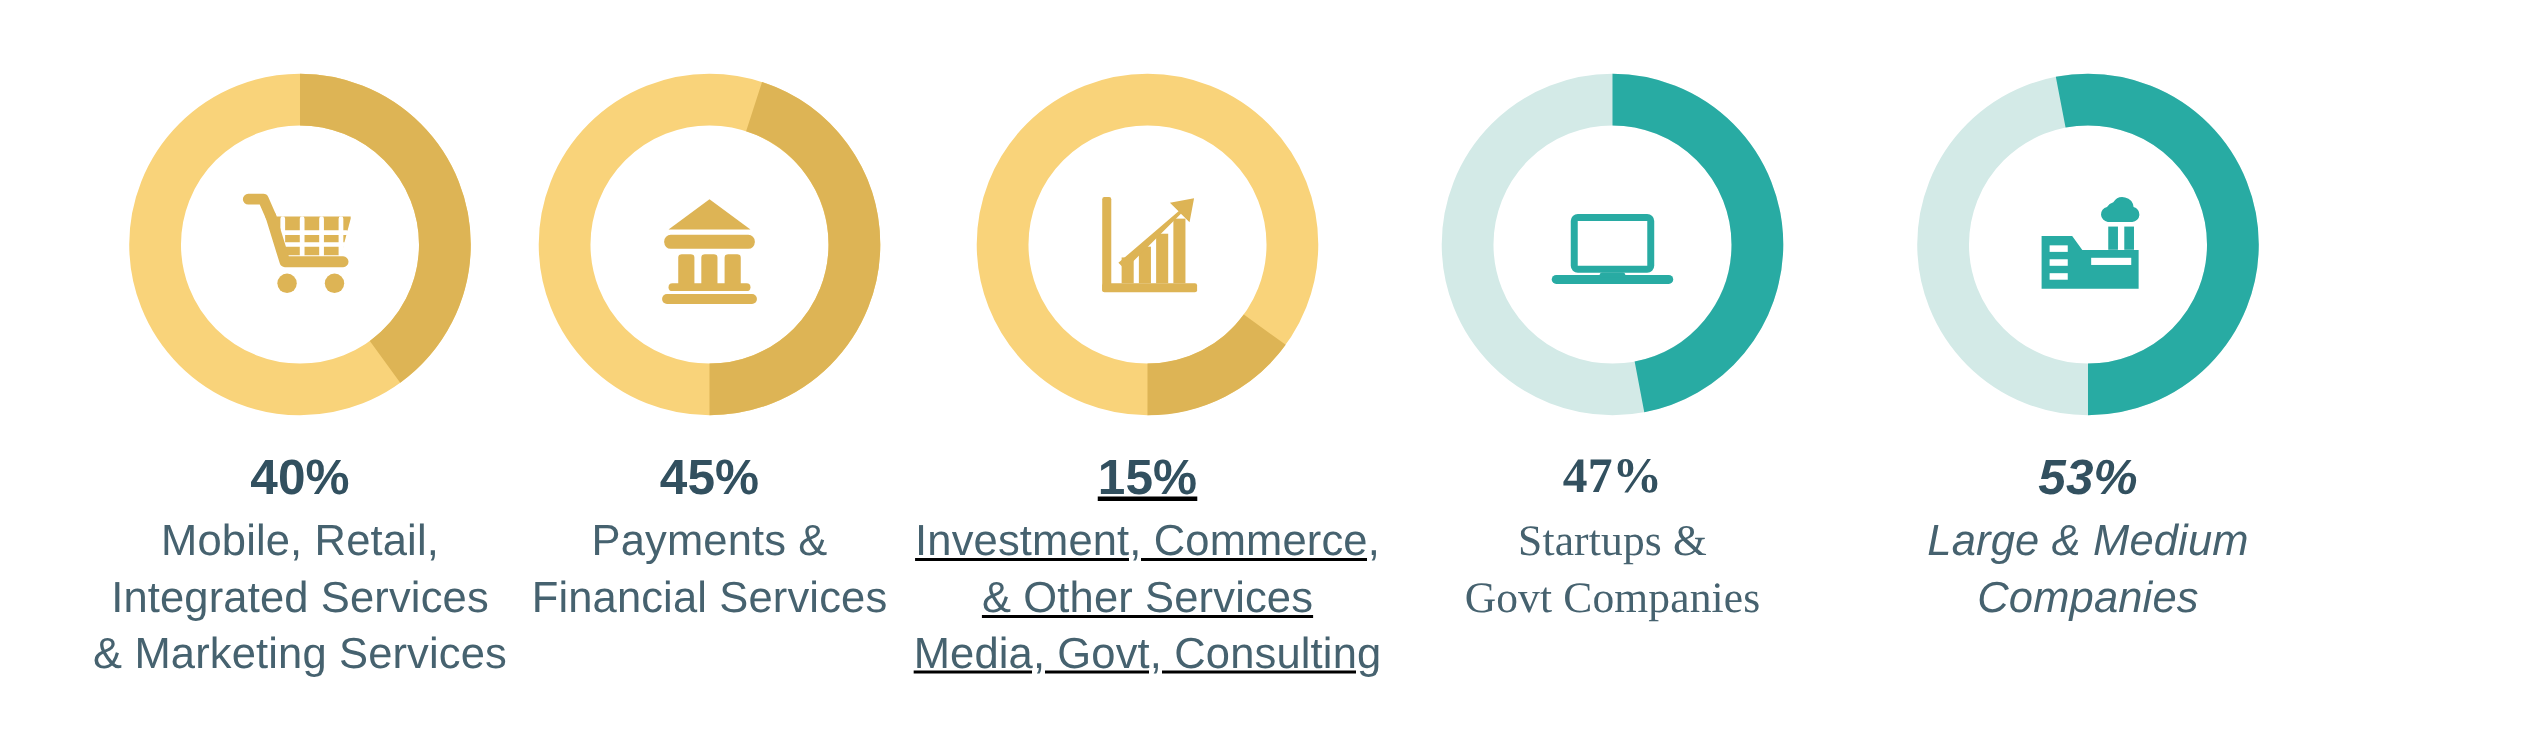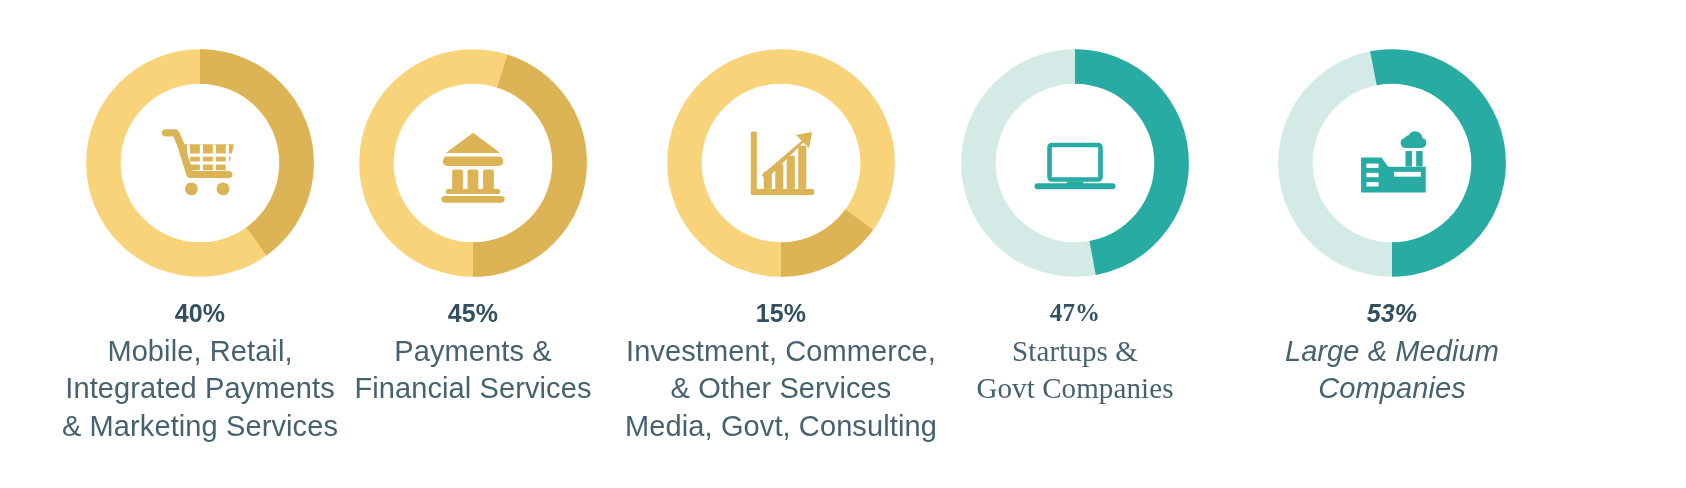--- a/index.html
+++ b/index.html
@@ -58,21 +58,21 @@
   
   .caption {
     text-align: center;
     color: #3c5a6b;
     line-height: 1.30;
     white-space: nowrap;
   }
   .caption .pct {
     display: block;
     font-weight: bold;
-    font-size: 25px;
+    font-size: 33px;
     letter-spacing: 0.1px;
     margin-bottom: 3px;
     color: #32505f;
   }
   .caption .desc-line {
     display: block;
     font-size: 29px;
     font-weight: normal;
     letter-spacing: 0.1px;
     color: #46626f;
@@ -97,21 +97,21 @@
           <path d="M20.5 26.5 h33 M22.5 32 h30" stroke="#fff" stroke-width="2.2"></path>
           <path d="M18.5 19 L25 40 h27"></path>
           <circle cx="26" cy="50" r="4.5" fill="#DDB455" stroke="none"></circle>
           <circle cx="48" cy="50" r="4.5" fill="#DDB455" stroke="none"></circle>
         </svg>
       </div>
     </div>
     <div class="caption" style="margin-top:19px;">
       <span class="pct">40%</span>
       <span class="desc-line">Mobile, Retail,</span>
-      <span class="desc-line">Integrated Payments</span>
+      <span class="desc-line">Integrated Services</span>
       <span class="desc-line">&amp; Marketing Services</span>
     </div>
   </div>
 
   <div class="stat-group" style="left:358px; width:230px;">
     <div class="donut-wrap" style="width:230px;height:230px;margin-top:48px;">
       <svg class="donut-svg" width="230" height="230" viewBox="0 0 100 100" aria-hidden="true">
         <circle class="donut-track" cx="50" cy="50" r="42" stroke="#F9D37A" stroke-width="15"></circle>
         <circle class="donut-value" cx="50" cy="50" r="42" stroke="#DDB455" stroke-width="15" stroke-dasharray="118.75 145.14" stroke-dashoffset="0" transform="rotate(-90 50 50) scale(-1,1) translate(-100,0)"></circle>
       </svg>
@@ -127,21 +127,21 @@
         </svg>
       </div>
     </div>
     <div class="caption" style="margin-top:19px;">
       <span class="pct">45%</span>
       <span class="desc-line">Payments &amp;</span>
       <span class="desc-line">Financial Services</span>
     </div>
   </div>
 
-  <div class="stat-group" style="left:646px; width:270px;">
+  <div class="stat-group" style="left:630px; width:270px;text-decoration:underline;">
     <div class="donut-wrap" style="width:230px;height:230px;margin-top:48px;">
       <svg class="donut-svg" width="230" height="230" viewBox="0 0 100 100" aria-hidden="true">
         <circle class="donut-track" cx="50" cy="50" r="42" stroke="#F9D37A" stroke-width="15"></circle>
         <circle class="donut-value" cx="50" cy="50" r="42" stroke="#DDB455" stroke-width="15" stroke-dasharray="39.58 224.31" stroke-dashoffset="0" transform="rotate(-90 50 50) scale(-1,1) translate(-100,0)"></circle>
       </svg>
       <div class="donut-icon">
         <svg width="92" height="92" viewBox="0 0 64 64" fill="#DDB455">
           <rect x="11" y="10" width="4.2" height="44" rx="1"></rect>
           <rect x="11" y="50" width="44" height="4.2" rx="1"></rect>
           <rect x="20" y="38" width="5.6" height="12"></rect>

